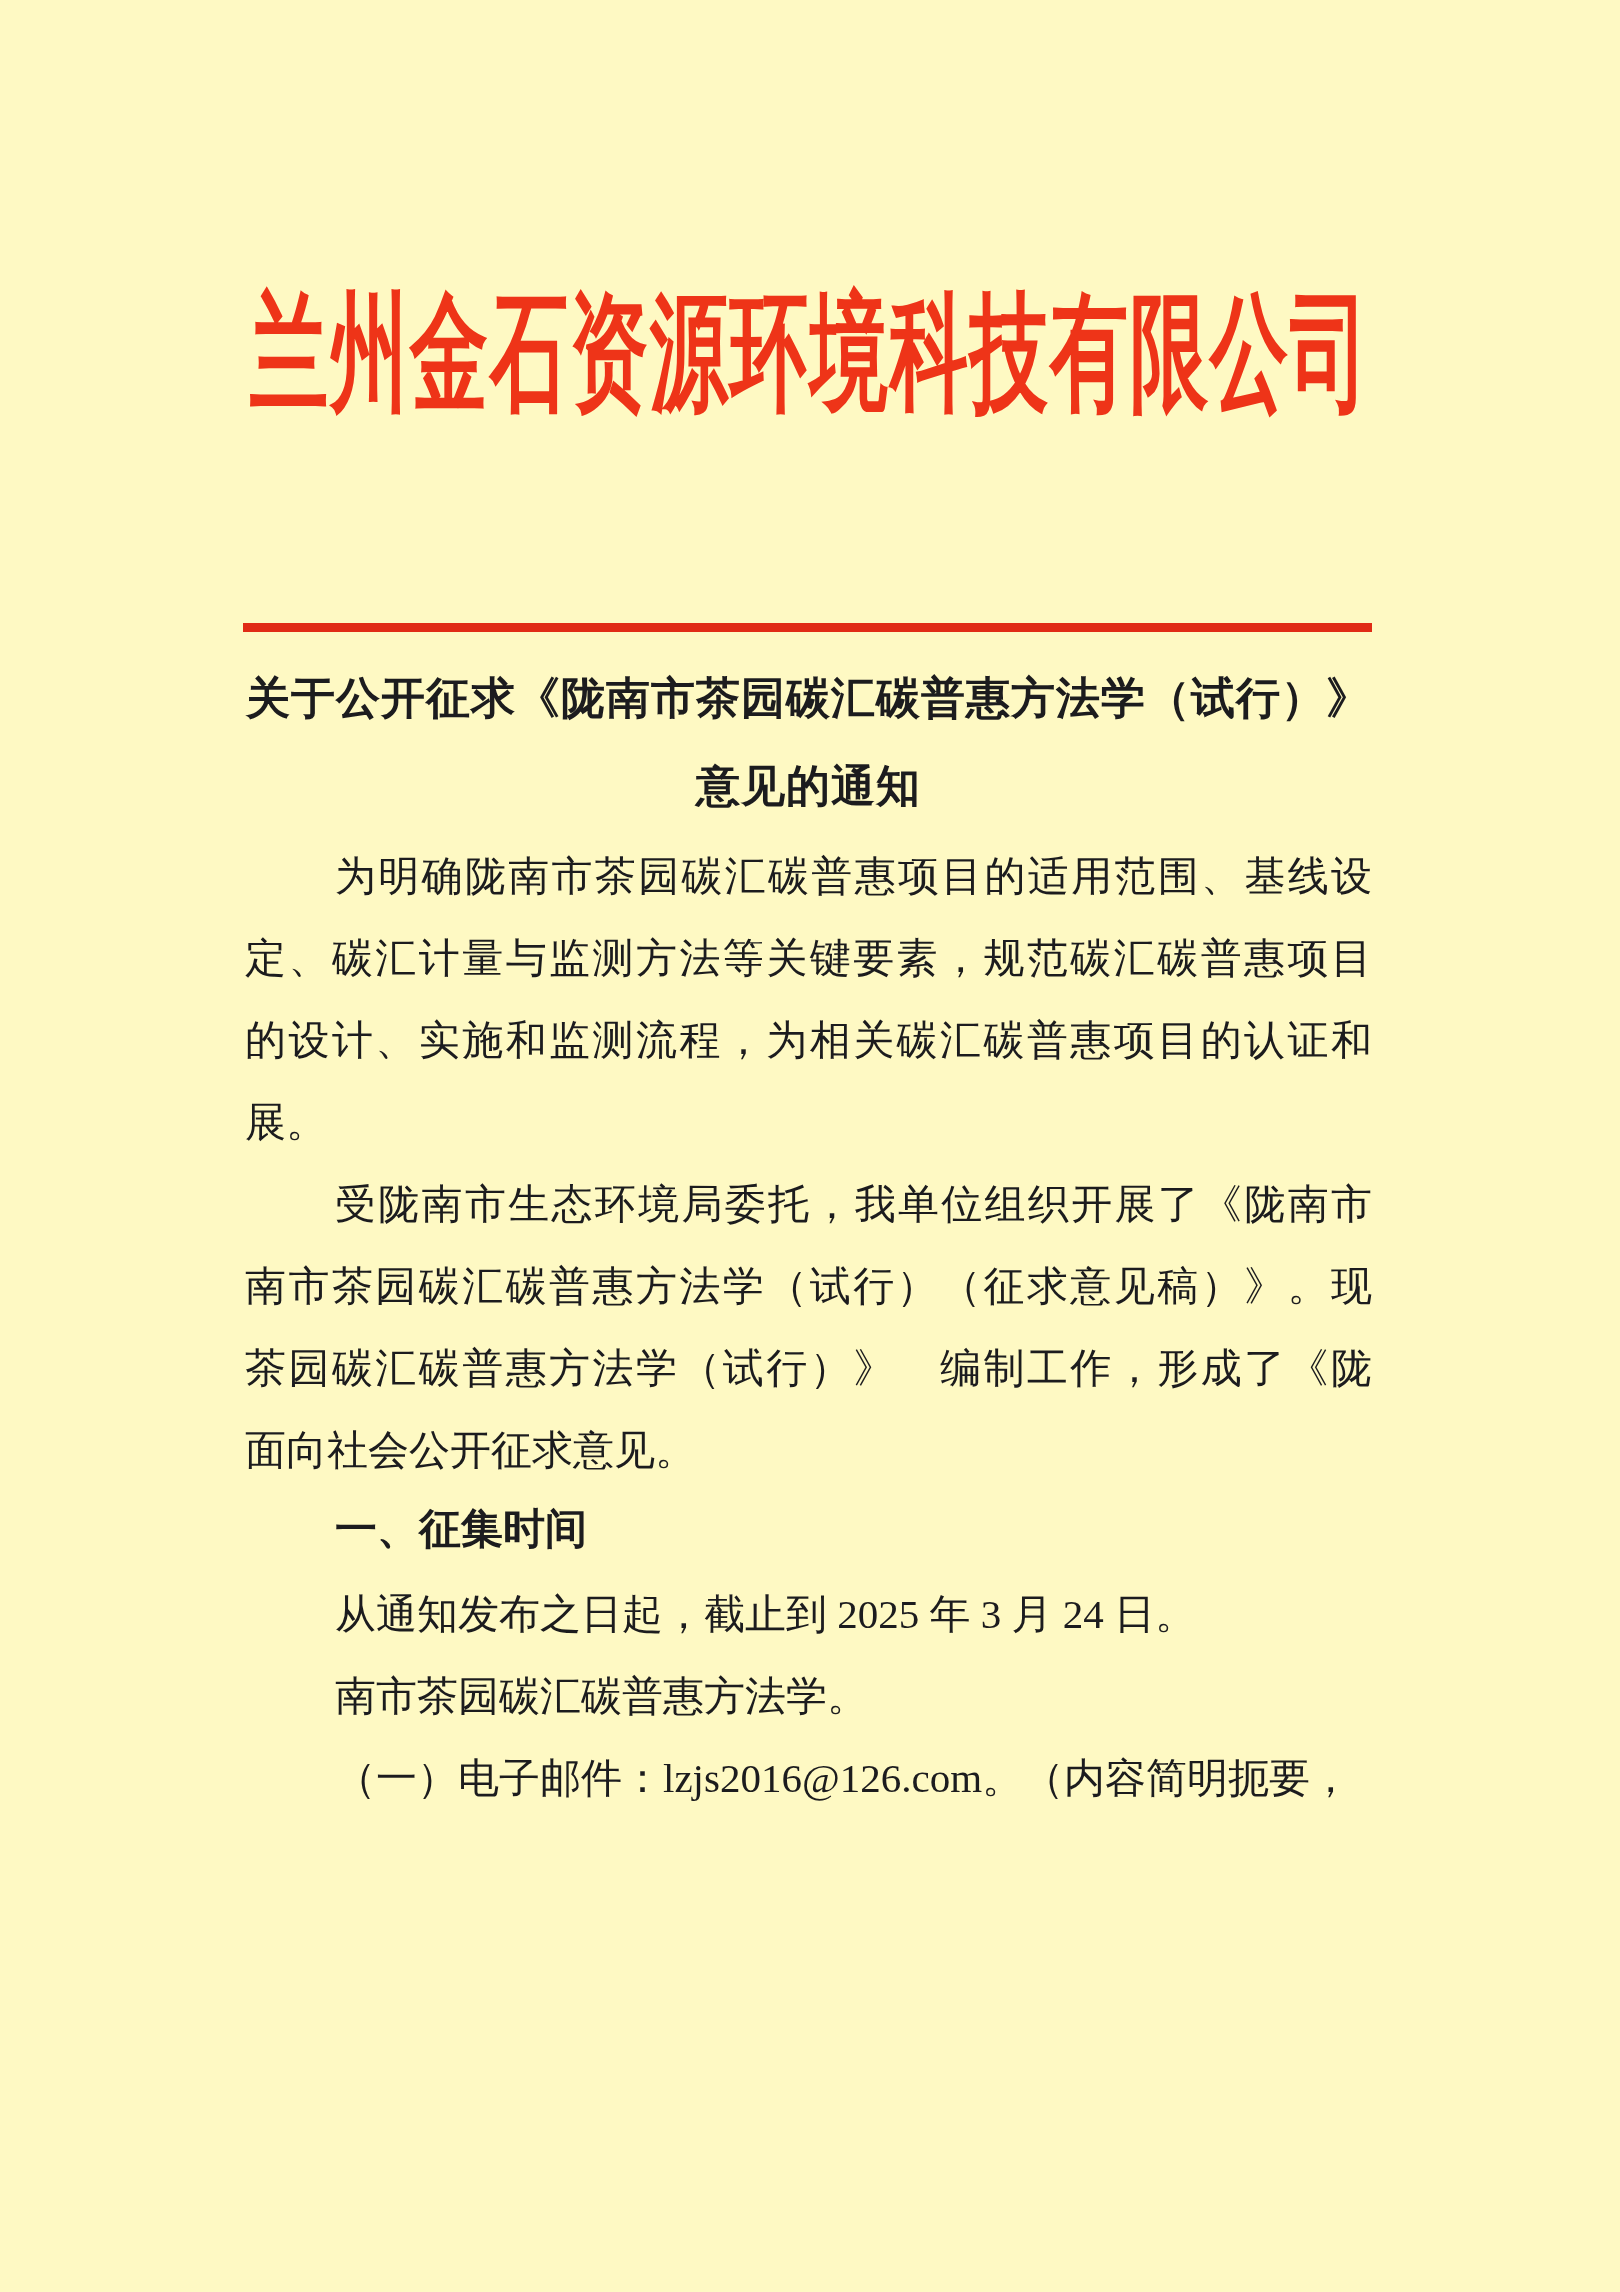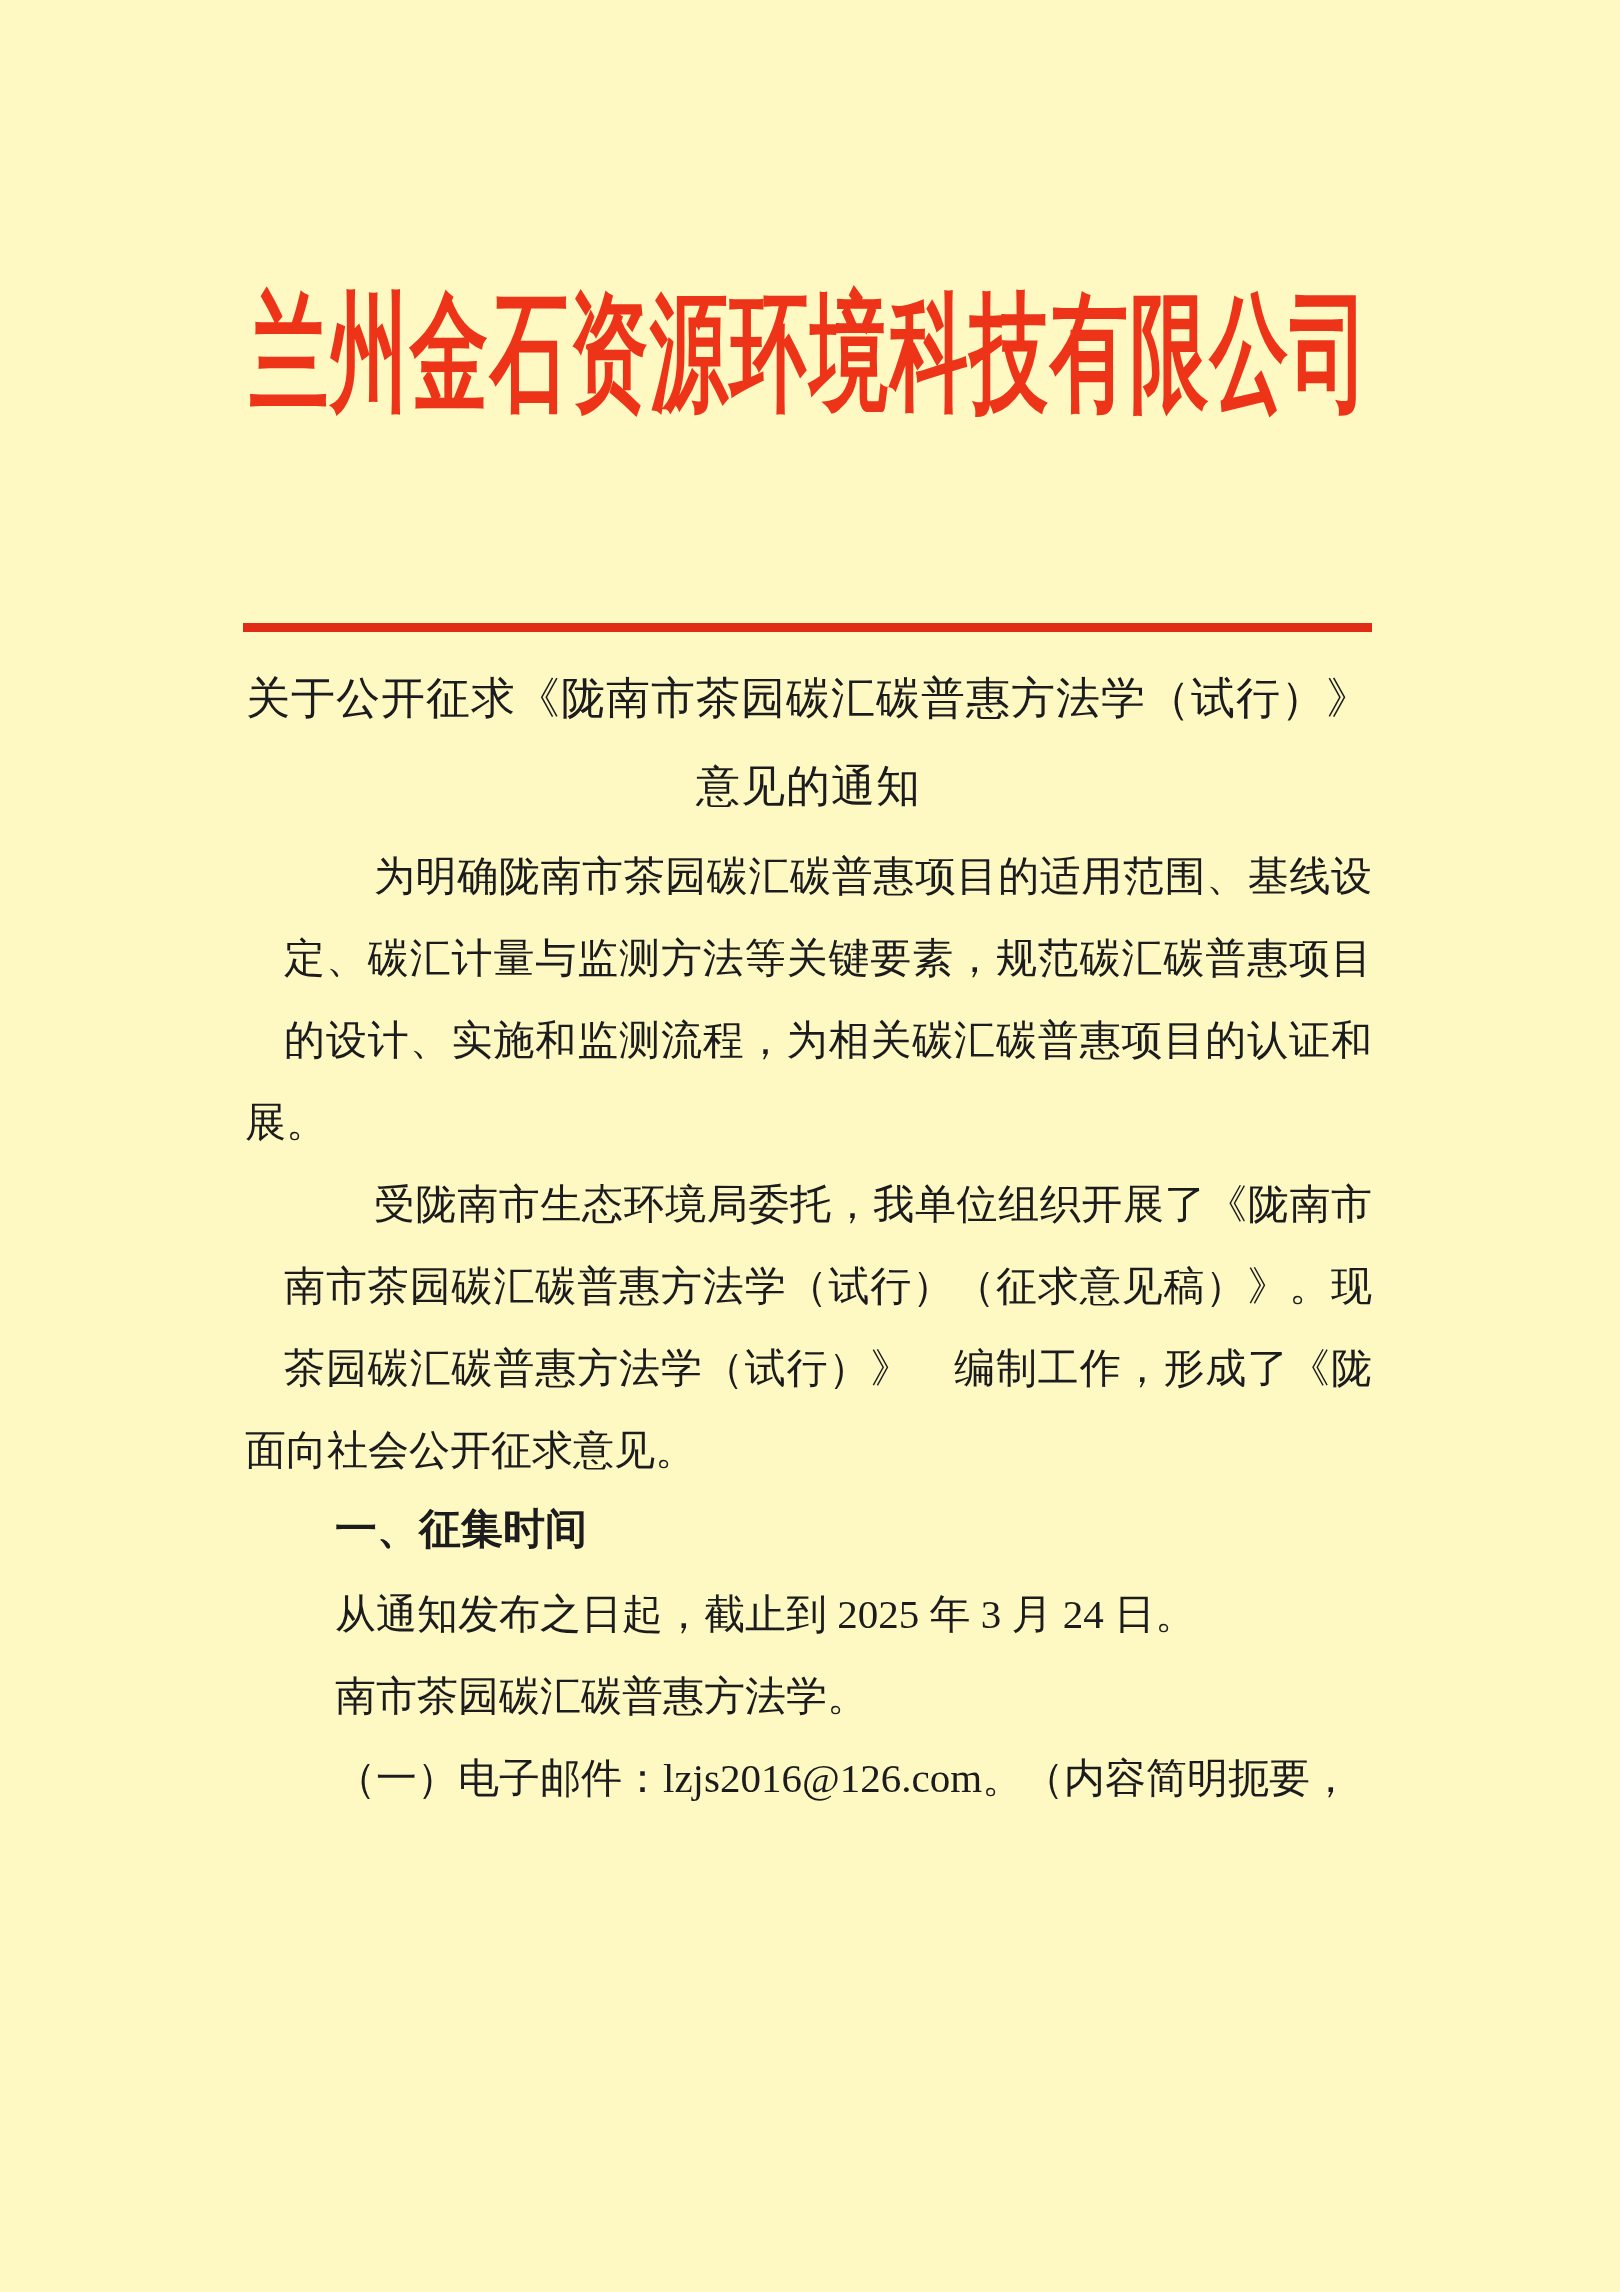--- a/index.html
+++ b/index.html
@@ -29,41 +29,40 @@
   .divider{
     position:absolute;
     top:623px;left:243px;
     width:1129px;height:8.8px;
   }
   
   .doc-title{
     position:absolute;
     top:655px;left:245px;width:1127px;
     text-align:center;
-    font-weight:400;
+    font-weight:700;
     font-size:44px;
     line-height:88px;
     letter-spacing:1px;
   }
   
   .body-text{
     position:absolute;
     top:835px;left:245px;width:1127px;
     font-size:41px;
     line-height:82px;
   }
   .line{
     height:82px;
     white-space:pre-wrap;
   }
   .justify{
     text-align:justify;
     text-align-last:justify;
     text-justify:inter-character;
-    margin-left:39px;
   }
   .indent{padding-left:90px;}
   .heading{
     font-family:Liberation Mono, monospace;
     font-weight:700;
     font-size:42px;
   }
 </style>
 </head>
 <body>

